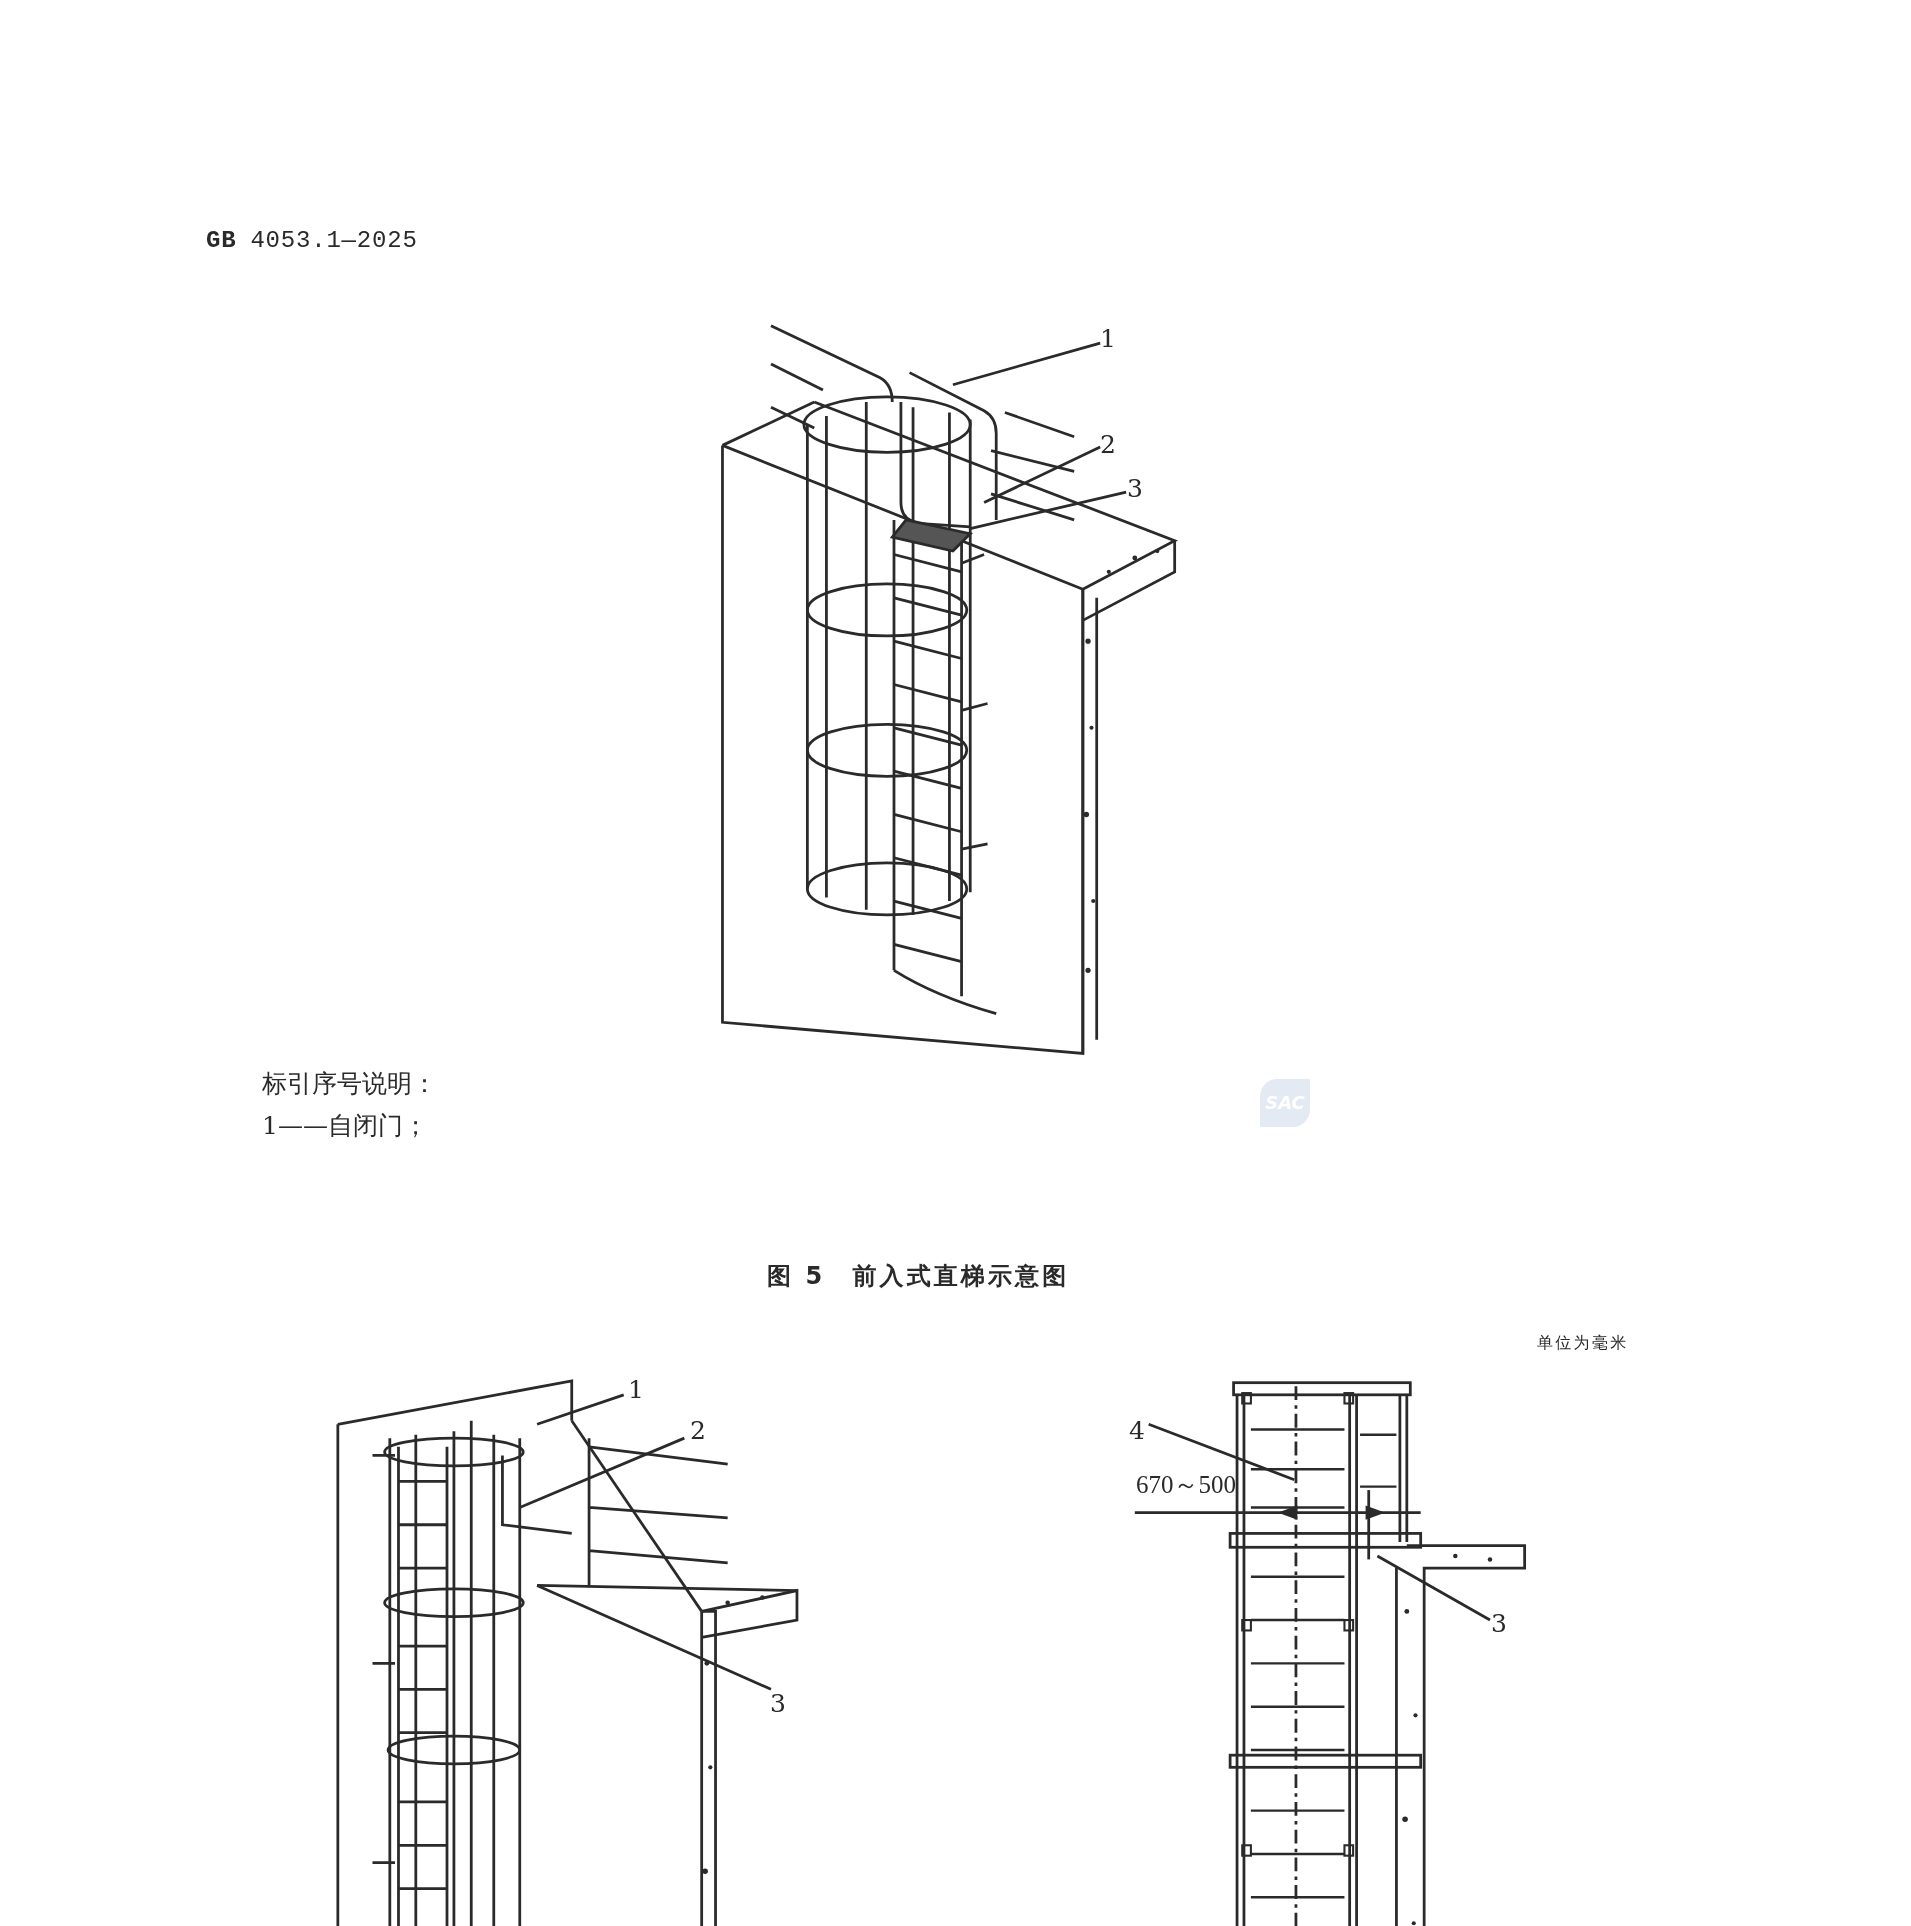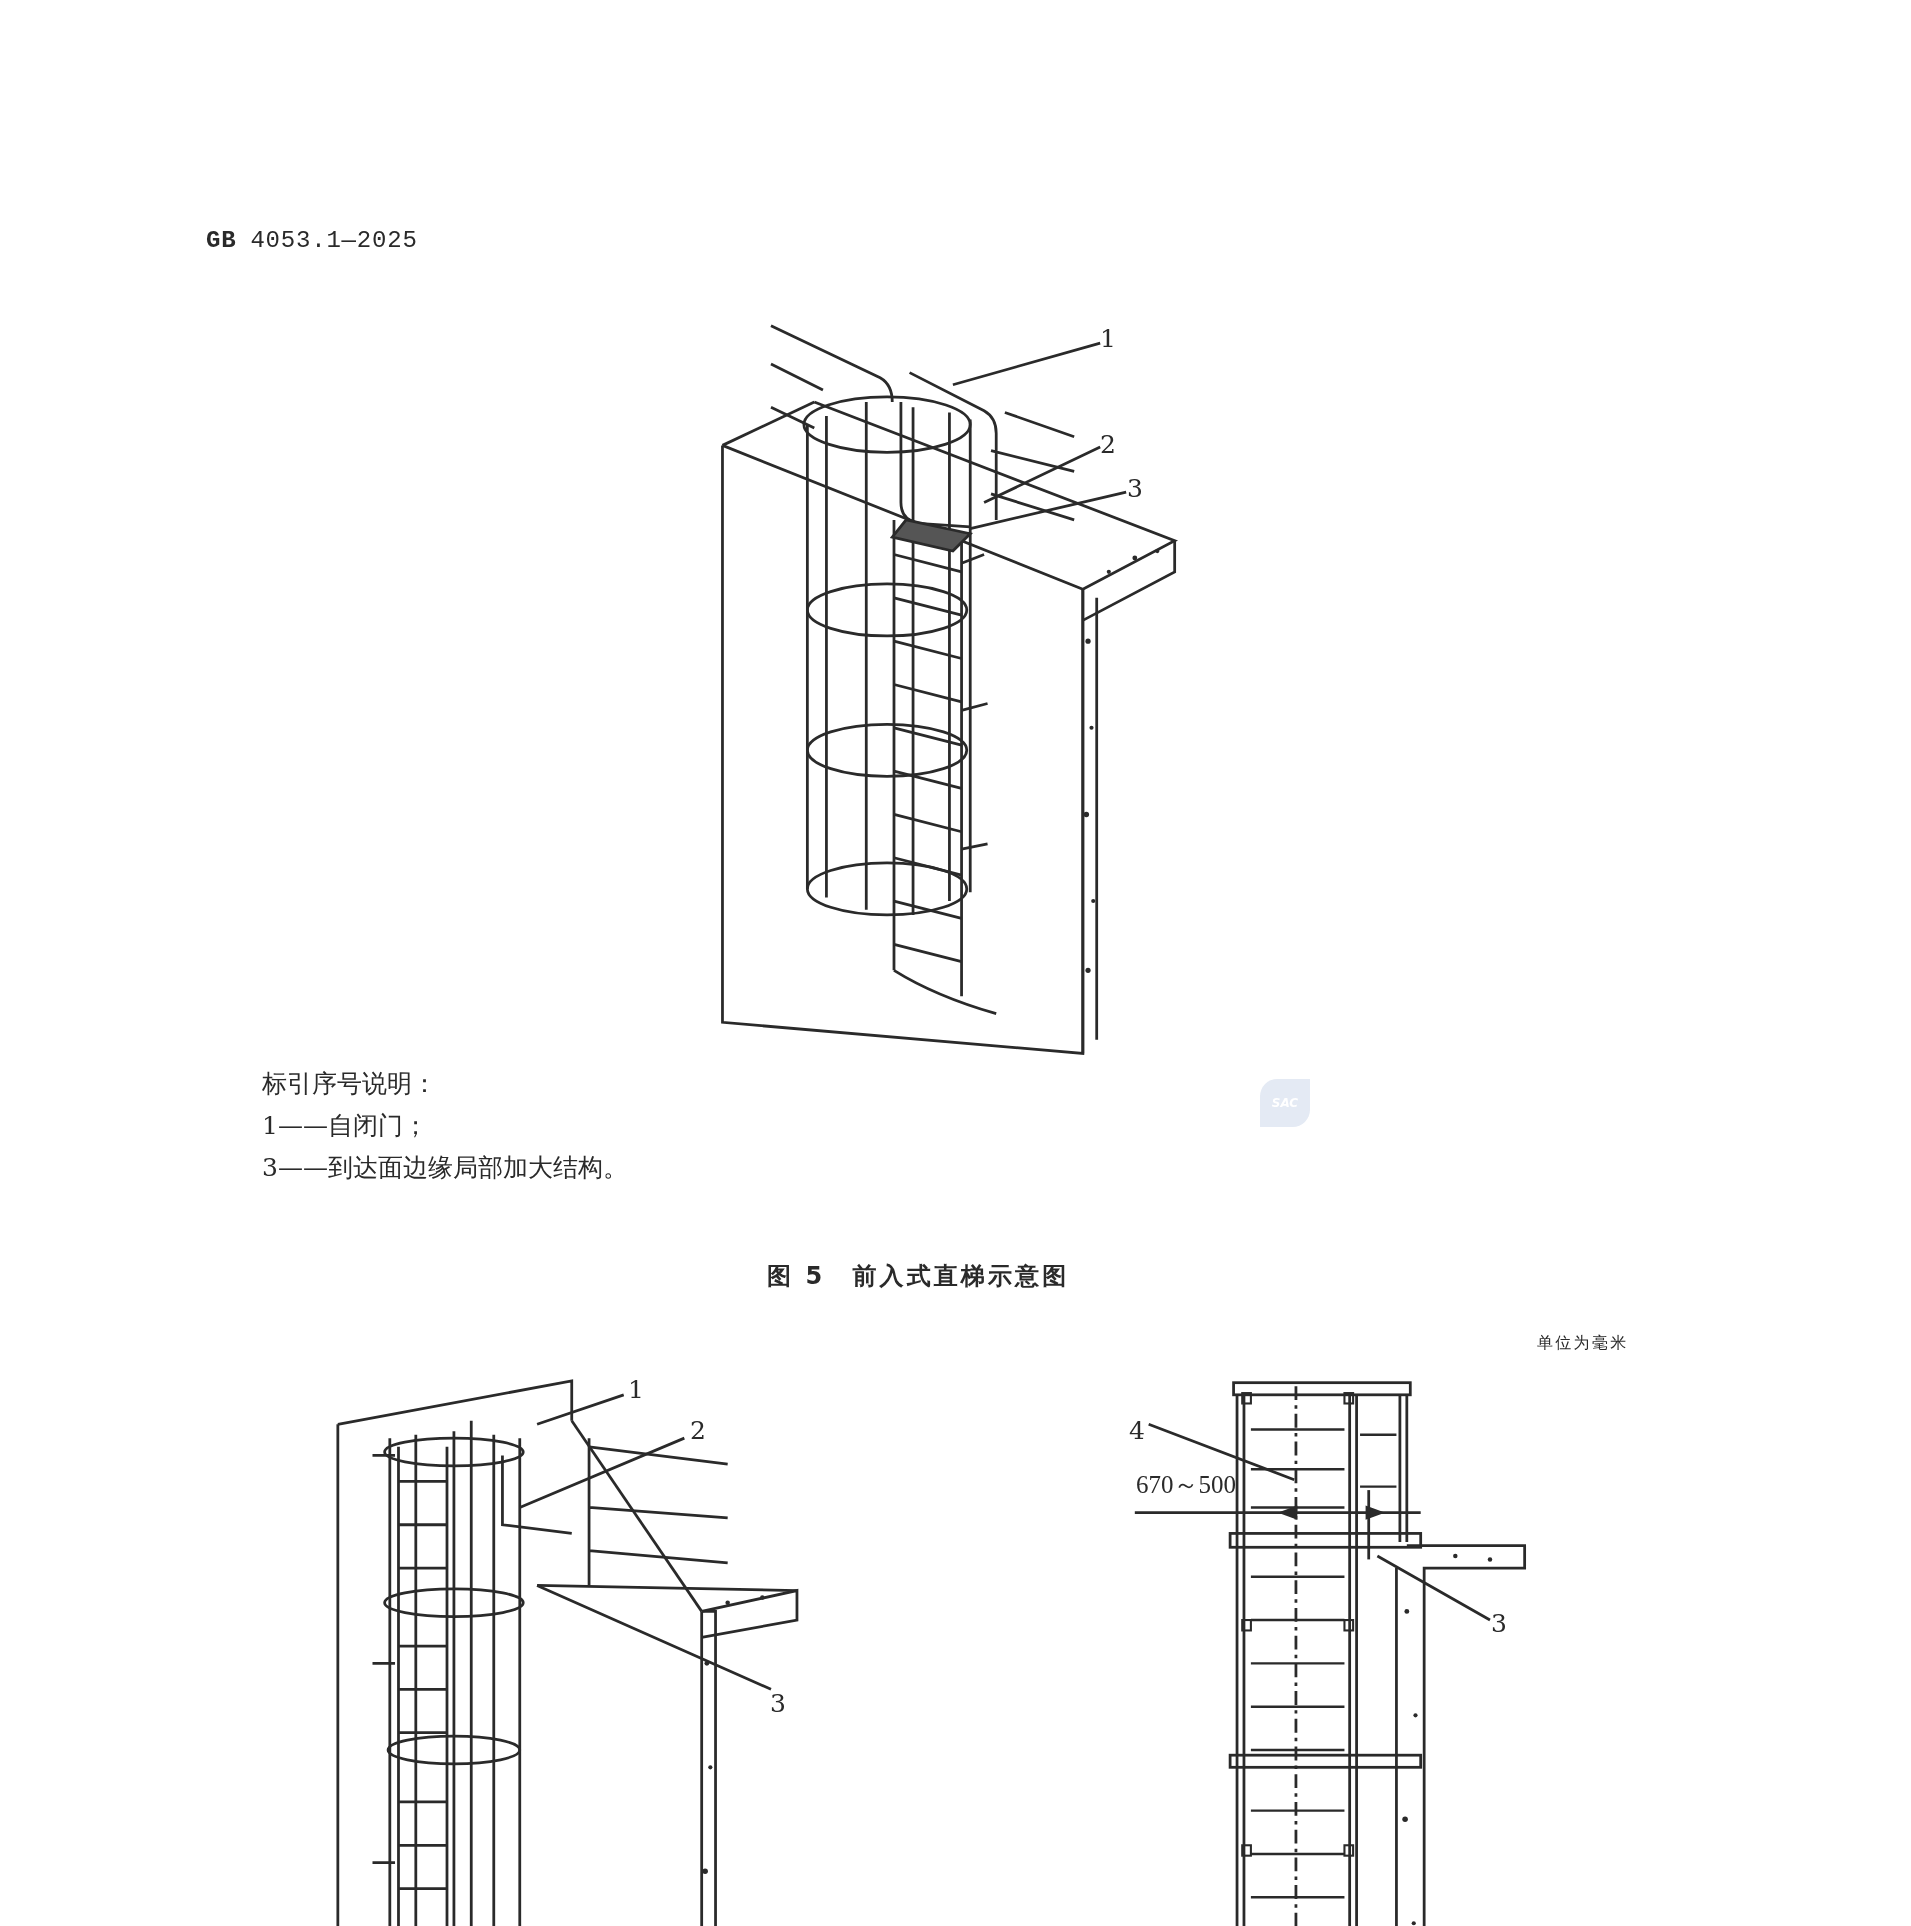--- a/index.html
+++ b/index.html
@@ -6,21 +6,21 @@
   body{width:1911px;height:2703px;position:relative;overflow:hidden;
        font-family:"DejaVu Serif","Liberation Serif",serif;color:#2a2a2a;}
   .abs{position:absolute;}
   .hdr{left:206px;top:227px;font-family:Liberation Mono, monospace;font-size:24px;letter-spacing:0.8px;}
   .hdr b{font-weight:bold;margin-right:14px;}
   .legend{font-size:25px;line-height:42px;}
   .cap{font-family:"DejaVu Sans",sans-serif;font-weight:bold;font-size:24px;letter-spacing:3.1px;}
   .unit{font-size:16px;letter-spacing:2.3px;}
   svg.fig{position:absolute;left:0;top:0;width:1911px;height:2703px;}
   .wm{left:1260px;top:1079px;width:50px;height:48px;background:#e4eaf4;border-radius:17.3px 0 17.3px 0;
-      color:#fff;font-family:"DejaVu Sans",sans-serif;font-weight:bold;font-style:italic;font-size:12px;
+      color:#fff;font-family:"DejaVu Sans",sans-serif;font-weight:bold;font-style:italic;font-size:18px;
       line-height:48px;text-align:center;overflow:hidden;}
 </style>
 </head>
 <body>
 
 <div class="abs hdr">
   <b>GB</b><span>4053.1—2025</span>
 </div>
 
 <svg class="fig" viewBox="0 0 1103 1560" fill="none" stroke="#2a2a2a" stroke-width="1.6">
@@ -159,21 +159,20 @@
 
 <div class="abs legend" style="left:1100px;top:318px;">1</div>
 <div class="abs legend" style="left:1100px;top:424px;">2</div>
 <div class="abs legend" style="left:1127px;top:468px;">3</div>
 
 <div class="abs wm">SAC</div>
 
 <div class="abs legend" style="left:262px;top:1063px;">
   <div>标引序号说明：</div>
   <div><span>1</span><span>——自闭门；</span></div>
-  <div><span>3</span><span>——到达面边缘局部加大结构。</span></div>
 </div>
 
 <div class="abs cap" style="left:767px;top:1260px;">图 5　前入式直梯示意图</div>
 
 <div class="abs unit" style="left:1537px;top:1333px;">单位为毫米</div>
 
 <div class="abs legend" style="left:628px;top:1369px;">1</div>
 <div class="abs legend" style="left:690px;top:1410px;">2</div>
 <div class="abs legend" style="left:770px;top:1683px;">3</div>
 

